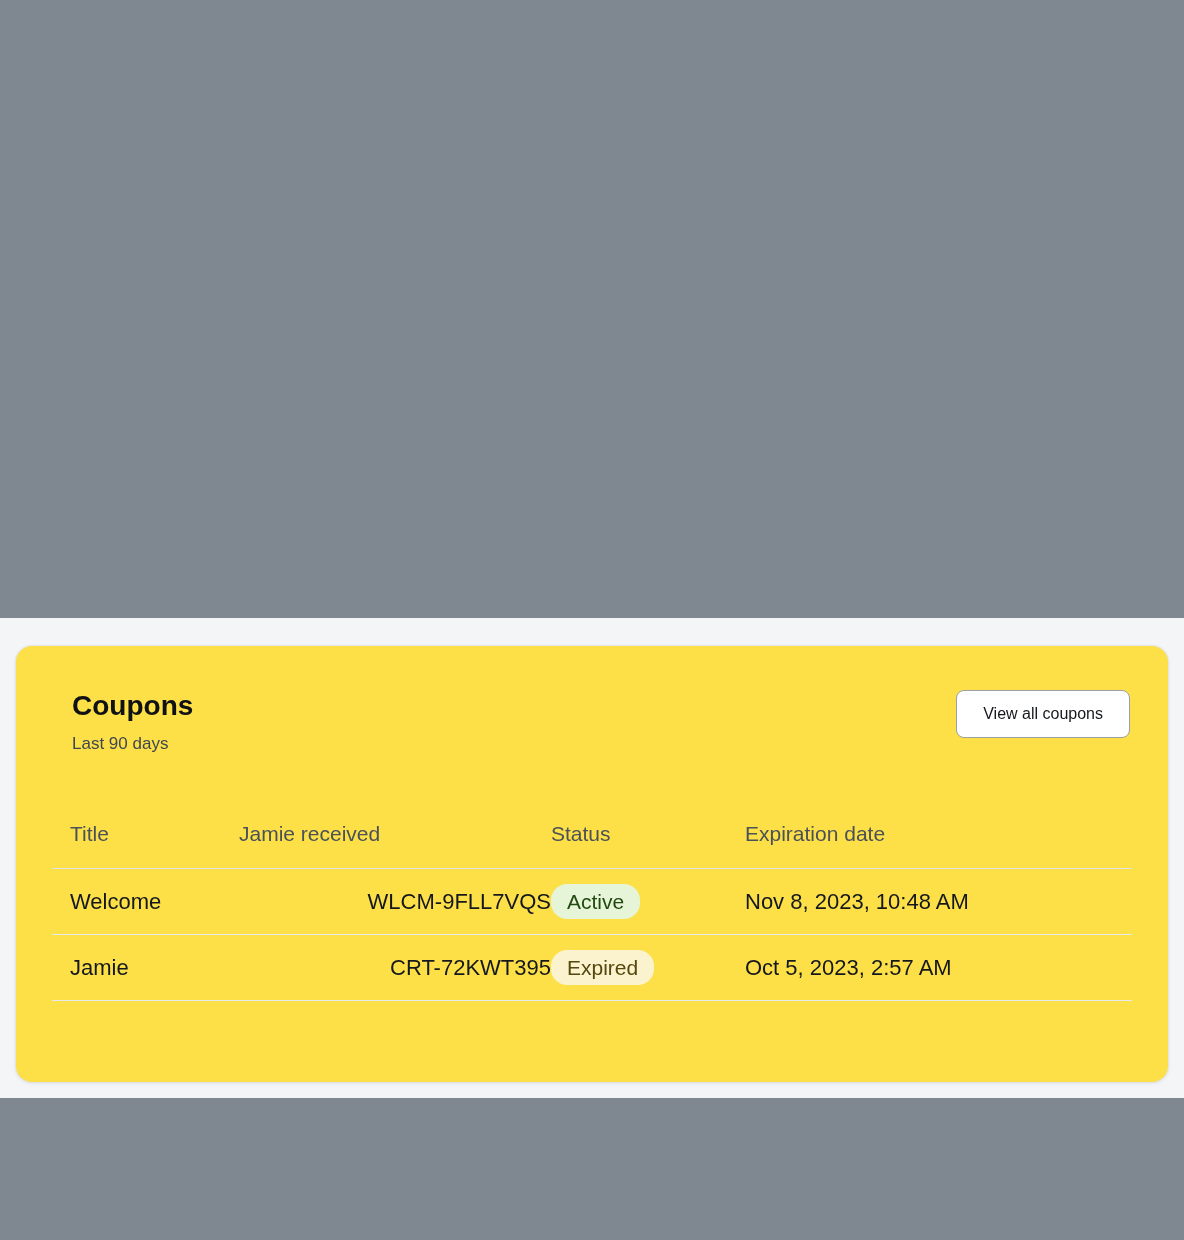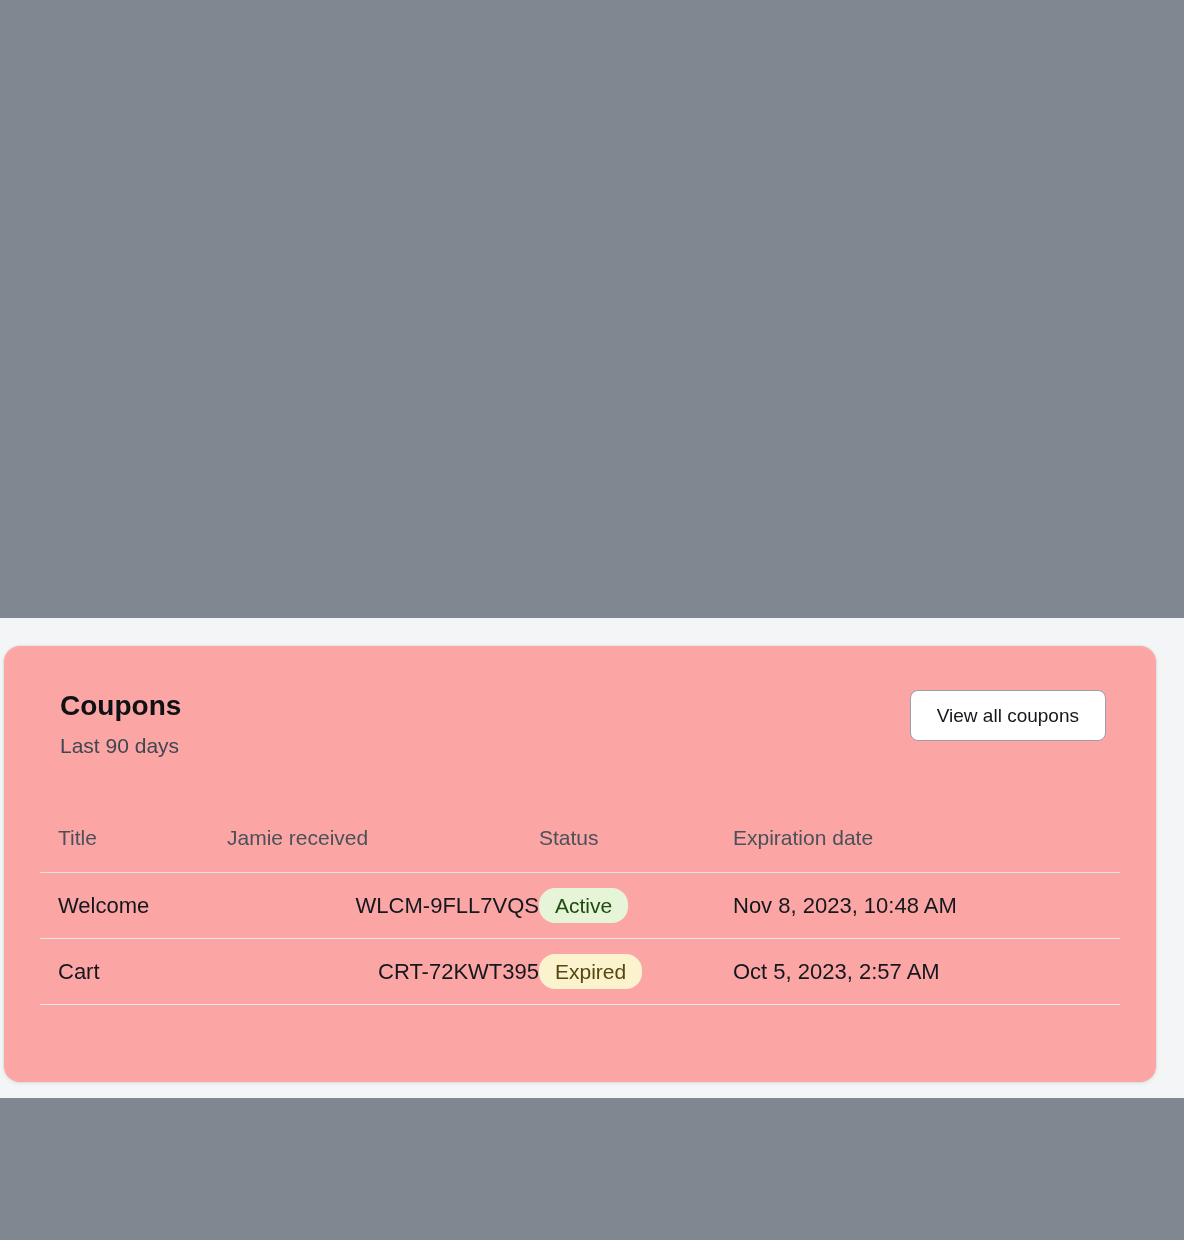--- a/index.html
+++ b/index.html
@@ -182,58 +182,58 @@
   .light-band {
     position: absolute;
     left: 0; top: 618px;
     width: 1184px; height: 480px;
     background: #f4f5f7;
     z-index: 6;
   }
 
   .coupons-card {
     position: absolute;
-    left: 4px; top: 646px;
+    left: 16px; top: 646px;
     width: 1152px;
     height: 436px;
-    background: #fca5a5;
+    background: #fde047;
     border-radius: 16px;
     box-shadow: 0 1px 4px rgba(20,25,30,.10), 0 0 0 1px rgba(20,25,30,.035);
     z-index: 7;
     padding: 0 28px;
   }
 
   .coupons-head {
     display: flex;
     align-items: flex-start;
     justify-content: space-between;
     padding-top: 44px;
   }
   .coupons-title {
     font-size: 28px;
     font-weight: bold;
     color: #0f1114;
     margin-left: 28px;
   }
   .coupons-sub {
-    font-size: 21px;
+    font-size: 17px;
     color: #3f4750;
     margin-top: 12px;
     margin-left: 28px;
   }
   .btn-outline {
     font-family: "Liberation Sans", sans-serif;
-    font-size: 19px;
+    font-size: 16px;
     color: #14181d;
     background: #ffffff;
     border: 1px solid #9aa0a6;
     border-radius: 8px;
     padding: 15px 26px;
     cursor: pointer;
-    margin-right: 22px;
+    margin-right: 10px;
     line-height: 1;
   }
 
   
   .coupons-table {
     width: 1080px;
     margin: 68px auto 0 auto;
     border-collapse: collapse;
     table-layout: fixed;
   }
@@ -393,21 +393,21 @@
       <tbody>
         <tr>
           <td class="col-title link-cell">Welcome</td>
           <td class="col-code">WLCM-9FLL7VQS</td>
           <td class="col-status">
             <span class="tag active-tag">Active</span>
           </td>
           <td class="col-exp">Nov 8, 2023, 10:48 AM</td>
         </tr>
         <tr>
-          <td class="col-title link-cell">Cart</td>
+          <td class="col-title link-cell">Jamie</td>
           <td class="col-code">CRT-72KWT395</td>
           <td class="col-status">
             <span class="tag expired-tag">Expired</span>
           </td>
           <td class="col-exp">Oct 5, 2023, 2:57 AM</td>
         </tr>
       </tbody>
     </table>
   </div>
 

